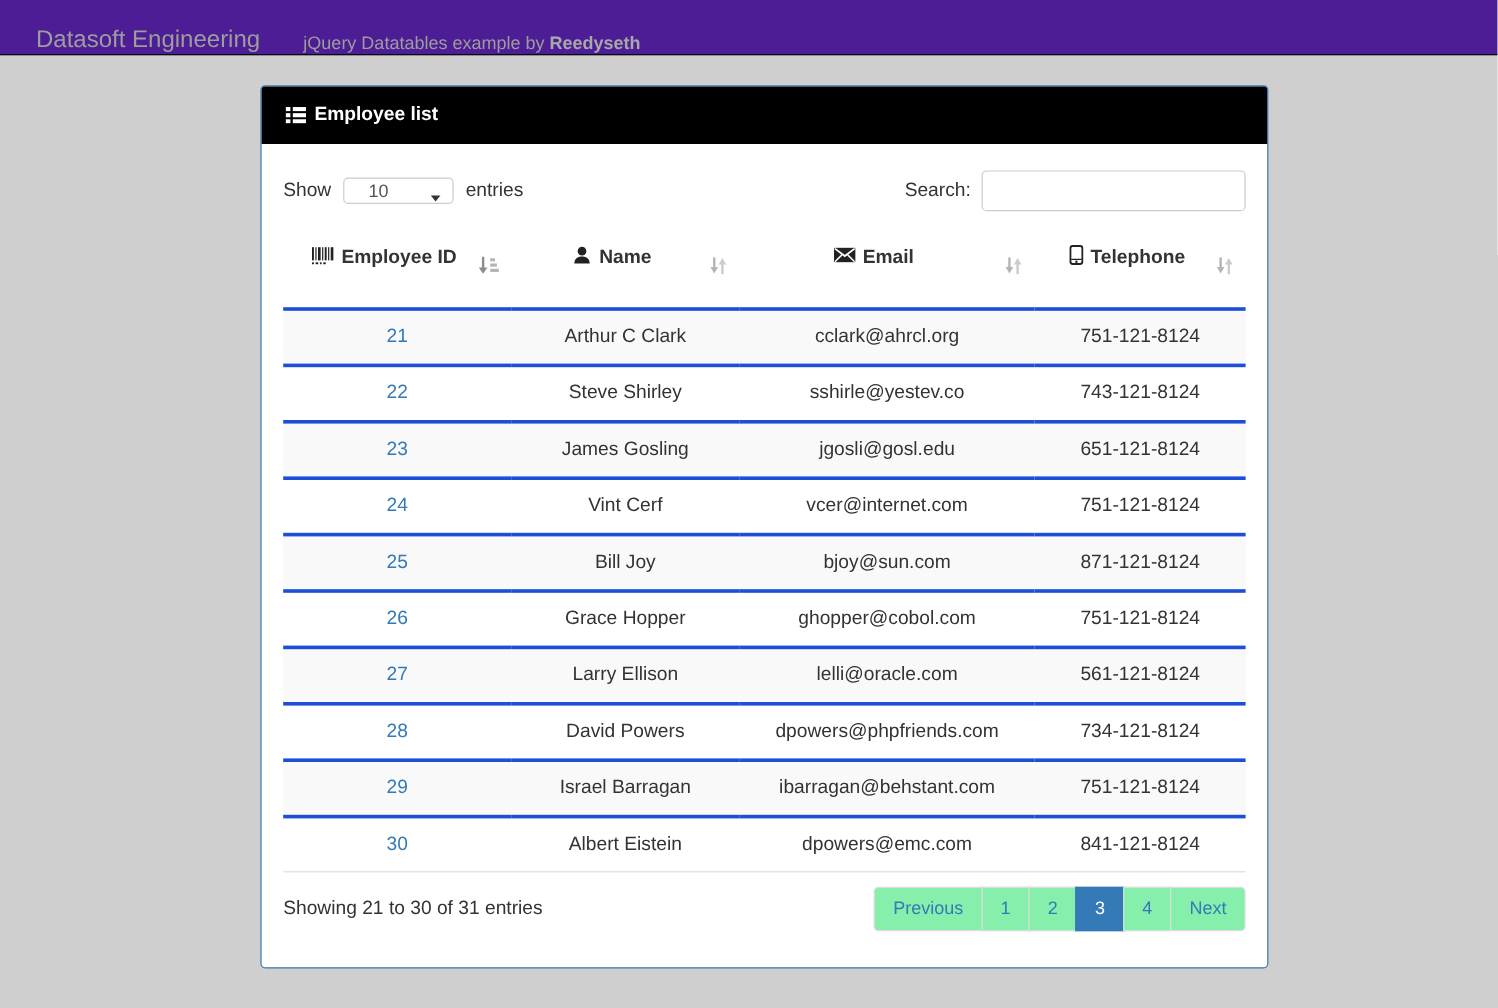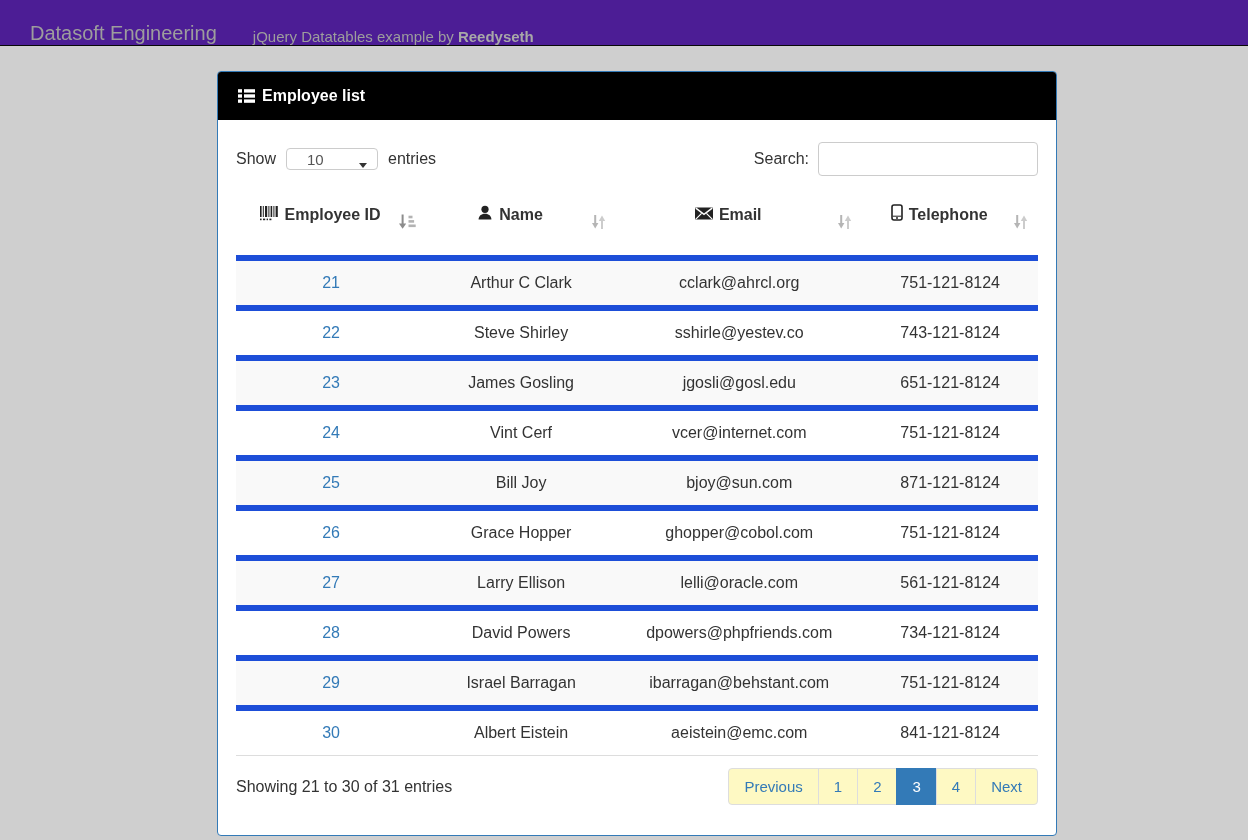--- a/index.html
+++ b/index.html
@@ -65,37 +65,37 @@
   
   table.datatable { width:100%; border-collapse:collapse; border-bottom:1px solid #ddd; }
   table.datatable th {
     padding:12px 30px 30px 8px; border-bottom:2px solid #ddd;
     font-size:16px; font-weight:bold; text-align:center; color:#333;
     position:relative; cursor:pointer; white-space:nowrap;
   }
   table.datatable th .hdr { display:inline-flex; align-items:center; gap:6px; }
   table.datatable th .sort { position:absolute; right:10px; top:50%; transform:translateY(-50%); }
   table.datatable td {
-    padding:13px 8px; border-top:6px solid #1d4ed8;
+    padding:13px 8px; border-top:3px solid #1d4ed8;
     font-size:16px; text-align:center; color:#333;
   }
   table.datatable tbody tr:nth-child(odd) { background:#f9f9f9; }
   table.datatable tbody tr:nth-child(even) { background:#fff; }
   td a.idlink { color:#337ab7; text-decoration:none; cursor:pointer; }
 
   
   .table-footer {
     display:flex; justify-content:space-between; align-items:center;
     margin-top:12px;
   }
   .info { font-size:16px; color:#333; }
   ul.pagination { list-style:none; margin:0; padding:0; display:flex; }
   ul.pagination li a {
     display:block; padding:9px 15px; font-size:15px;
-    border:1px solid #ddd; margin-left:-1px; background:#fef9c3;
+    border:1px solid #ddd; margin-left:-1px; background:#86efac;
     color:#337ab7; text-decoration:none; cursor:pointer; min-width:14px;
     text-align:center;
   }
   ul.pagination li:first-child a { border-radius:4px 0 0 4px; margin-left:0; }
   ul.pagination li:last-child a { border-radius:0 4px 4px 0; }
   ul.pagination li.active a { background:#337ab7; border-color:#337ab7; color:#fff; }
 </style>
 </head>
 <body>
 
@@ -292,21 +292,21 @@
         </tr>
         <tr>
           <td><a class="idlink">29</a></td>
           <td>Israel Barragan</td>
           <td>ibarragan@behstant.com</td>
           <td>751-121-8124</td>
         </tr>
         <tr>
           <td><a class="idlink">30</a></td>
           <td>Albert Eistein</td>
-          <td>aeistein@emc.com</td>
+          <td>dpowers@emc.com</td>
           <td>841-121-8124</td>
         </tr>
       </tbody>
     </table>
 
     <div class="table-footer">
       <div class="info">Showing 21 to 30 of 31 entries</div>
       <ul class="pagination">
         <li>
             <a>Previous</a>

